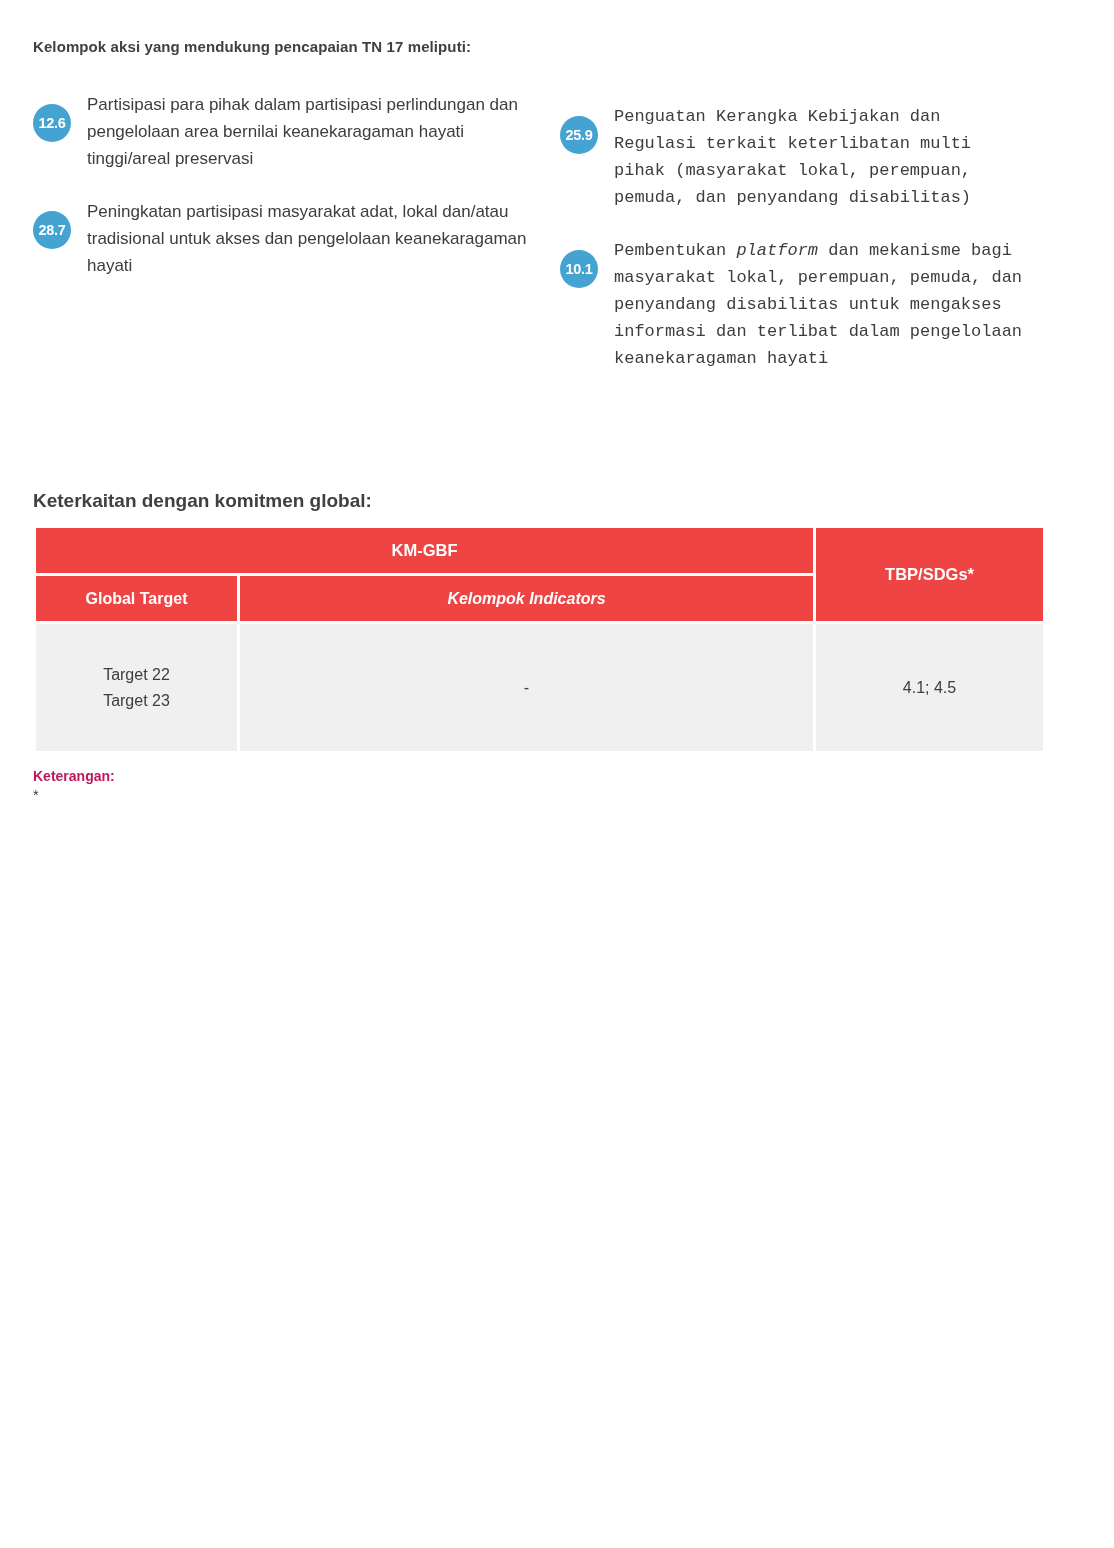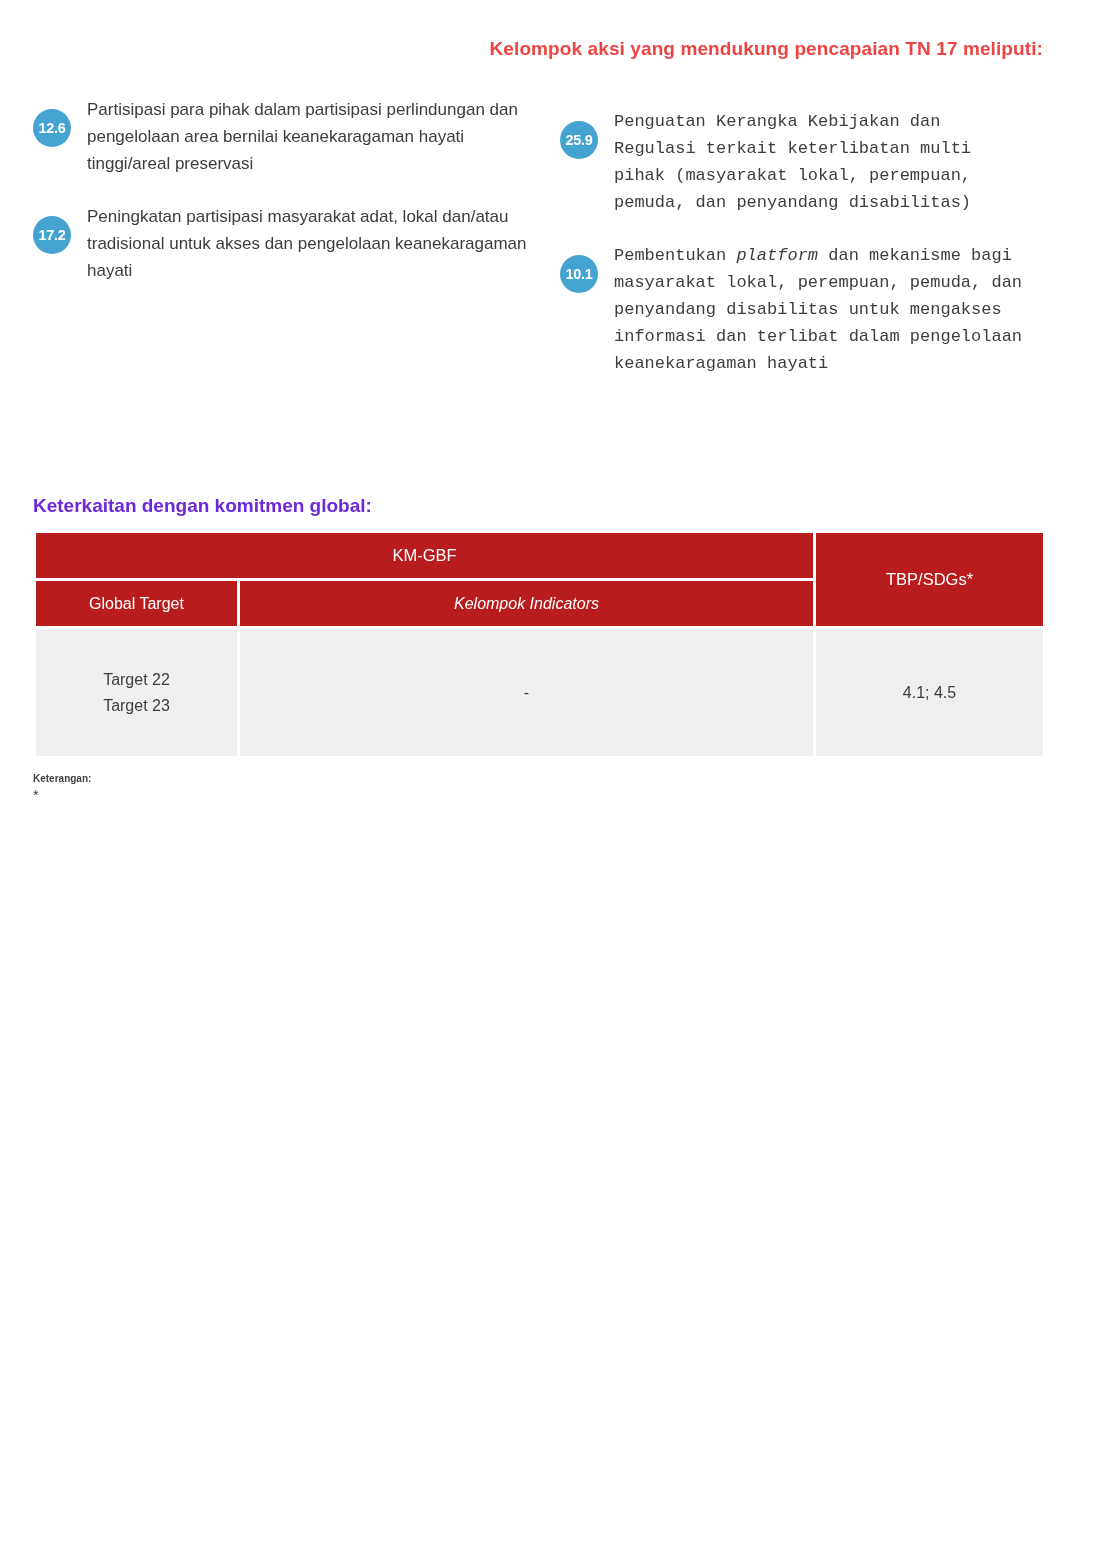--- a/index.html
+++ b/index.html
@@ -9,26 +9,25 @@
     height: 1548px;
     font-family: "Liberation Sans", sans-serif;
     color: #3d3d3d;
     position: relative;
     overflow: hidden;
   }
   .page {
     padding: 38px 71px 0 33px;
   }
   .main-heading {
-    font-size: 19px;
+    font-size: 15px;
     font-weight: bold;
-    color: #ef4444;
+    color: #404040;
     letter-spacing: 0.1px;
     margin-bottom: 36px;
-    text-align: right;
   }
   .actions-grid {
     display: grid;
     grid-template-columns: 527px 1fr;
   }
   .actions-col-right { padding-top: 12px; }
   .action-item {
     display: flex;
     align-items: flex-start;
     margin-bottom: 26px;
@@ -56,58 +55,58 @@
     color: #3d3d3d;
     max-width: 440px;
   }
   .actions-col-right .action-text { max-width: 418px; font-family: Liberation Mono, monospace; }
   .italic { font-style: italic; }
 
   .commit-section { margin-top: 92px; }
   .commit-heading {
     font-size: 19px;
     font-weight: bold;
-    color: #6d28d9;
+    color: #404040;
     margin-bottom: 13px;
   }
   table.commit-table {
     border-collapse: collapse;
     width: 1010px;
     table-layout: fixed;
   }
   .commit-table th, .commit-table td {
     border: 3px solid #ffffff;
     text-align: center;
     vertical-align: middle;
   }
   .commit-table th {
-    background: #b91c1c;
+    background: #ef4444;
     color: #ffffff;
     font-size: 16px;
-    font-weight: normal;
+    font-weight: bold;
   }
   .commit-table .th-group { height: 48px; font-size: 16.5px; }
   .commit-table .th-sub { height: 48px; }
   .commit-table .th-italic { font-style: italic; }
   .commit-table td {
     background: #F0F0F0;
     height: 130px;
     font-size: 16px;
     color: #3d3d3d;
     line-height: 26px;
   }
   .col-target { width: 204px; }
   .col-headline { width: 576px; }
   .col-tbp { width: 230px; }
 
   .footnote-block { margin-top: 14px; }
   .footnote-label {
-    font-size: 10px;
+    font-size: 14px;
     font-weight: bold;
-    color: #404040;
+    color: #be185d;
     margin-bottom: 3px;
   }
   .footnote-line {
     font-size: 14.5px;
     color: #3d3d3d;
     display: flex;
   }
   .footnote-marker { margin-right: 11px; }
 </style>
 </head>
@@ -118,21 +117,21 @@
   <div class="main-heading">Kelompok aksi yang mendukung pencapaian TN 17 meliputi:</div>
 
   <div class="actions-grid">
 
     <div class="actions-col-left">
       <div class="action-item">
         <div class="action-badge">12.6</div>
         <div class="action-text">Partisipasi para pihak dalam partisipasi perlindungan dan pengelolaan area bernilai keanekaragaman hayati tinggi/areal preservasi</div>
       </div>
       <div class="action-item">
-        <div class="action-badge">17.2</div>
+        <div class="action-badge">28.7</div>
         <div class="action-text">Peningkatan partisipasi masyarakat adat, lokal dan/atau tradisional untuk akses dan pengelolaan keanekaragaman hayati</div>
       </div>
     </div>
 
     <div class="actions-col-right">
       <div class="action-item">
         <div class="action-badge">25.9</div>
         <div class="action-text">Penguatan Kerangka Kebijakan dan Regulasi terkait keterlibatan multi pihak (masyarakat lokal, perempuan, pemuda, dan penyandang disabilitas)</div>
       </div>
       <div class="action-item">

